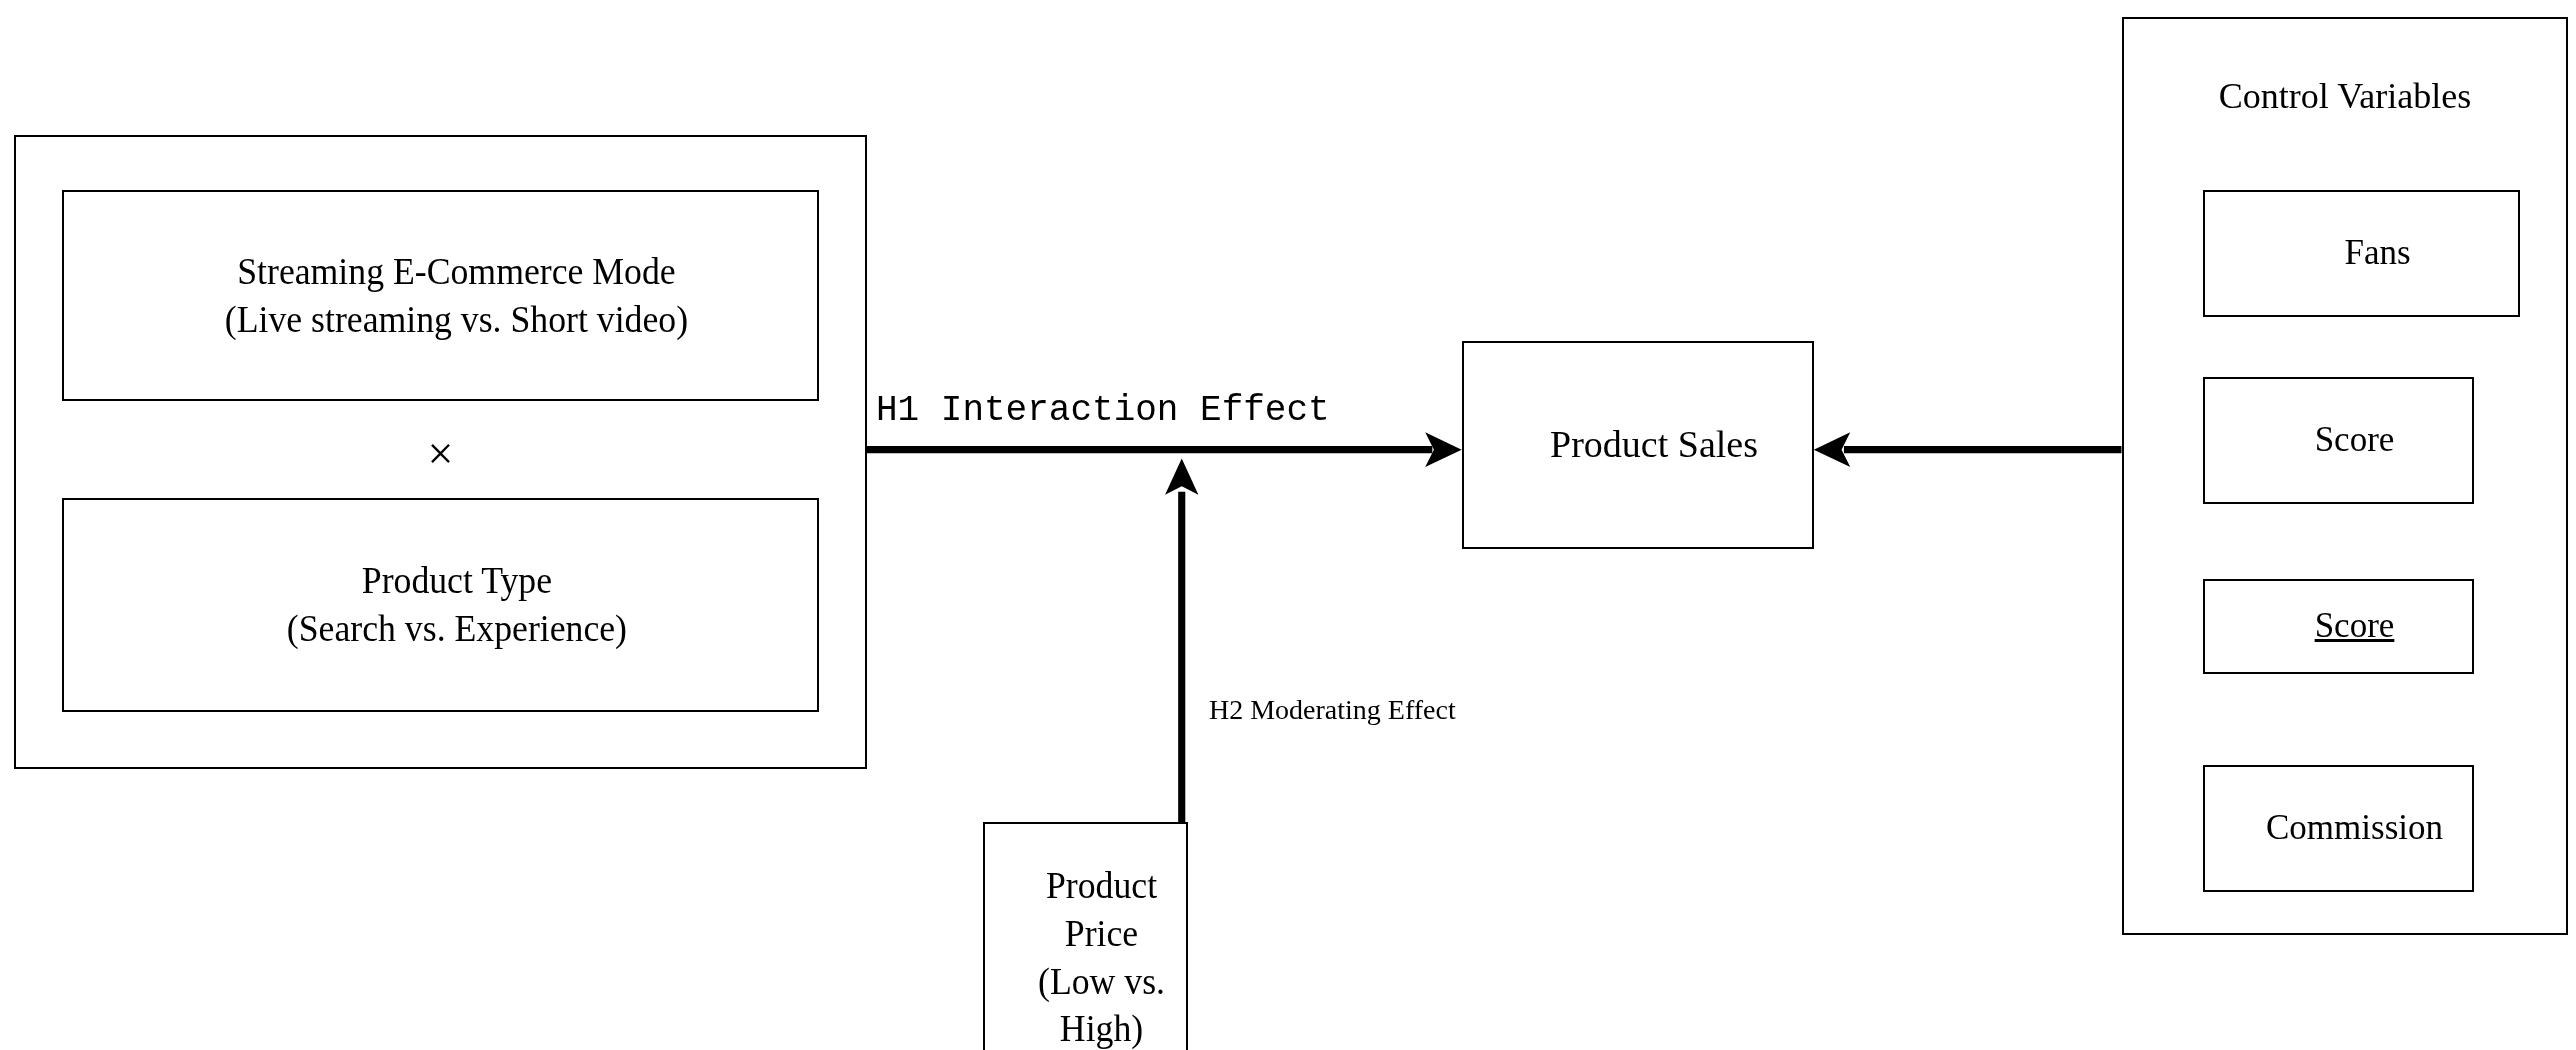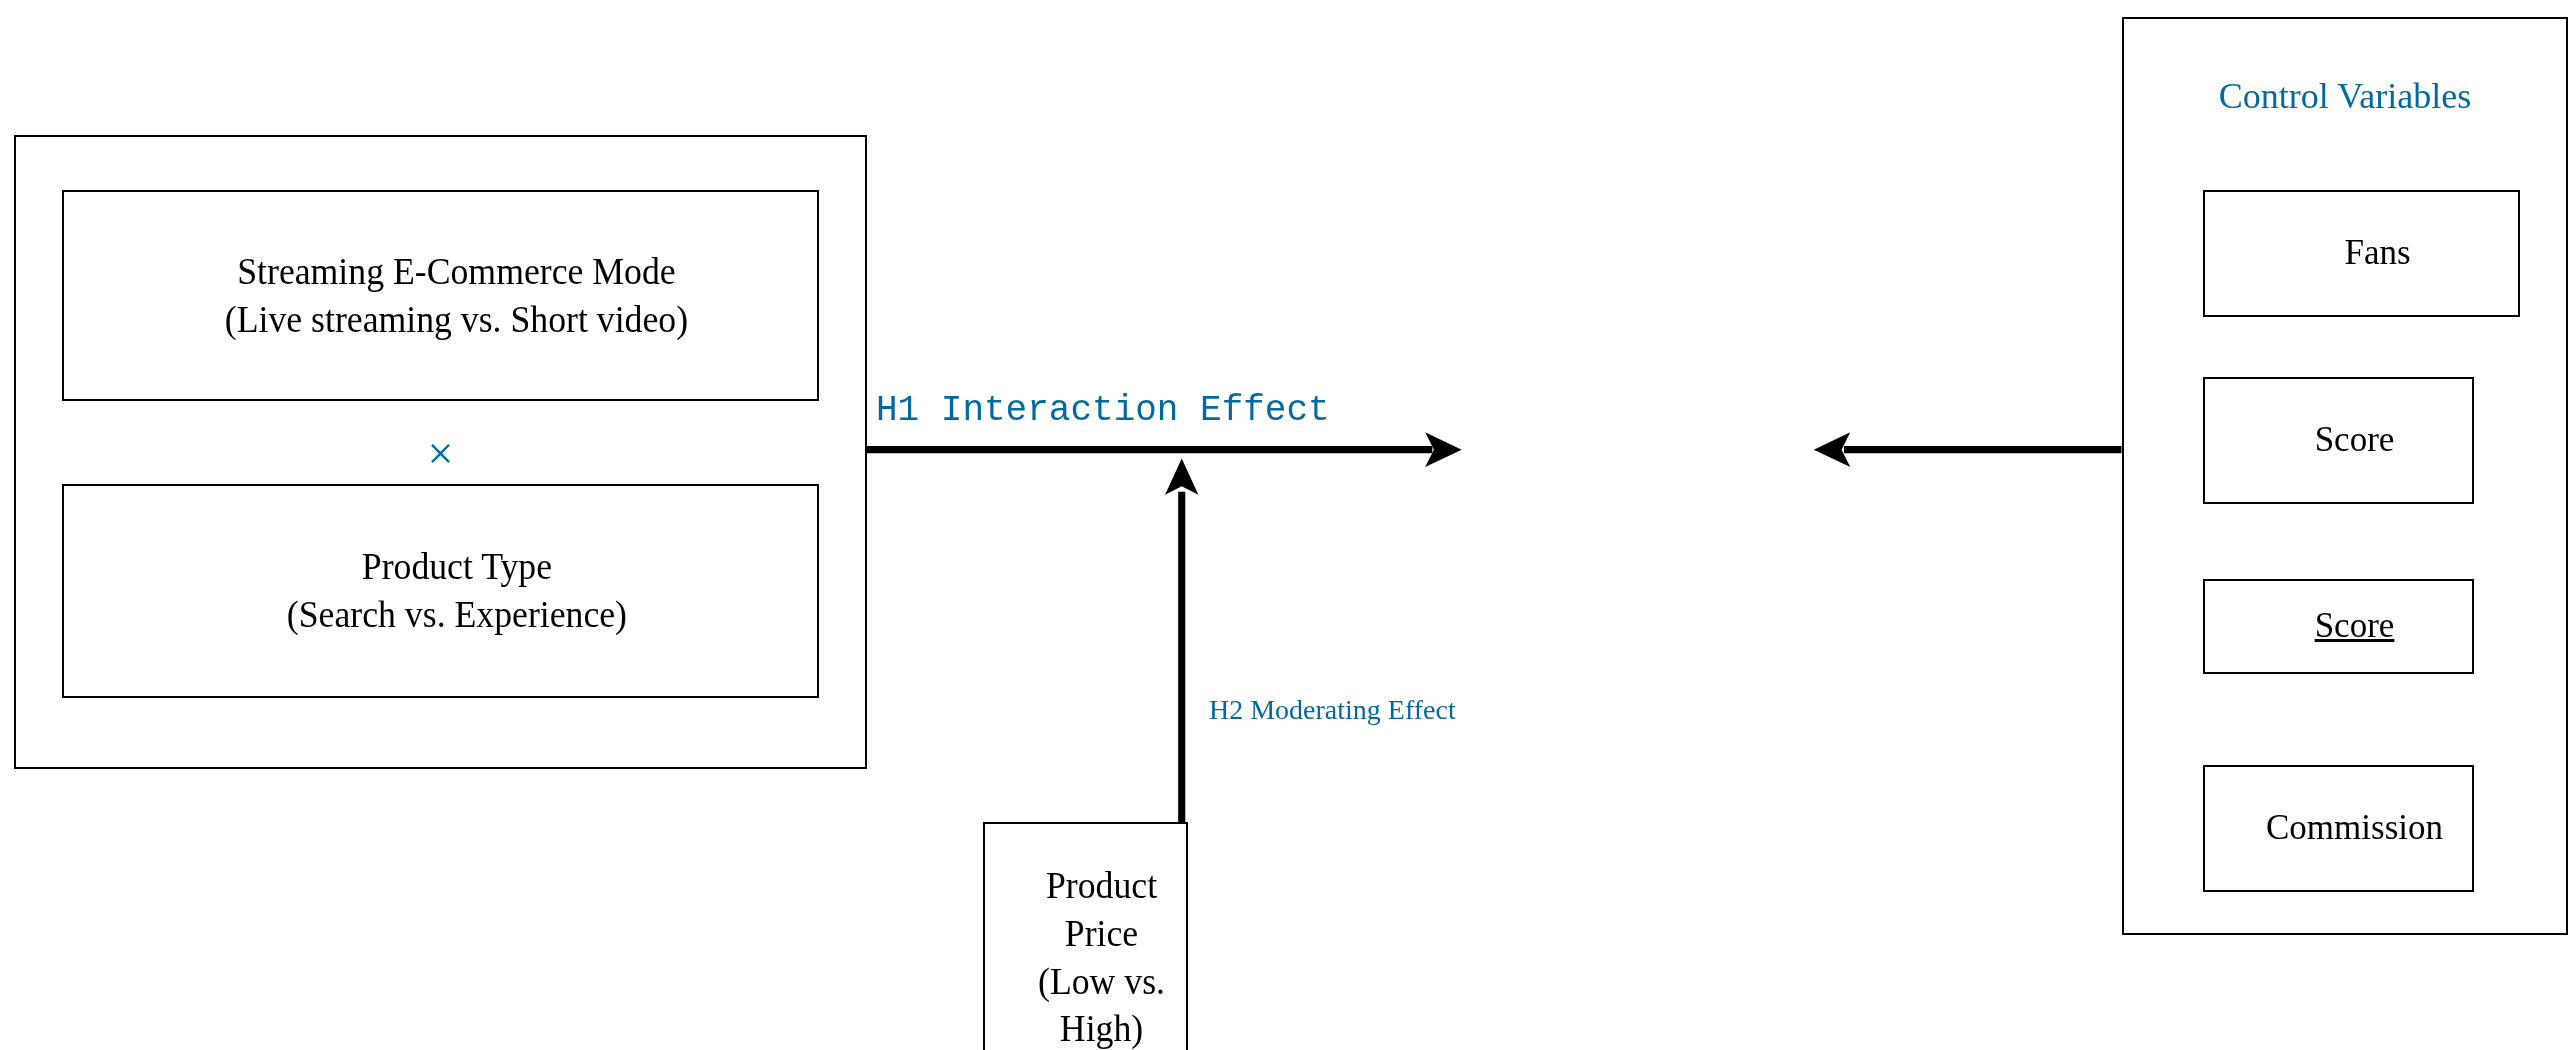--- a/index.html
+++ b/index.html
@@ -38,35 +38,35 @@
   }
   
   .cond {
     transform: scaleX(0.94);
     transform-origin: center center;
   }
   .free-text {
     position: absolute;
     white-space: nowrap;
     font-family: "Liberation Serif", "DejaVu Serif", serif;
-    color: #0369a1;
+    color: #000000;
   }
   svg.overlay {
     position: absolute;
     left: 0;
     top: 0;
     width: 2576px;
     height: 1050px;
     pointer-events: none;
   }
 
   
   #group-independent      { left: 13.5px;   top: 135px;  width: 853px; height: 634px; }
   #box-streaming-mode     { left: 62px;   top: 190px;  width: 757px;  height: 211px; }
-  #box-product-type       { left: 62px;   top: 484px;  width: 757px;  height: 214px; }
+  #box-product-type       { left: 62px;   top: 498px;  width: 757px;  height: 214px; }
   #multiply-symbol        { left: 62px;   top: 401px;  width: 757px;  height: 105px;
                             display:flex; align-items:center; justify-content:center;
                             font-size: 46px; }
   #box-product-sales      { left: 1462px; top: 341px;  width: 352px;  height: 208px; }
   #box-product-price      { left: 983px; top: 822px; width: 205px;  height: 271px; }
   #panel-control-vars     { left: 2122px; top: 17.4px;   width: 446px;  height: 918px; }
   #box-fans               { left: 2203px; top: 190px;  width: 317px;  height: 127px; }
   #box-videos             { left: 2203px; top: 377px;  width: 271px;  height: 127px; }
   #box-score              { left: 2203px; top: 579px;  width: 271px;  height: 95px; text-decoration: underline; }
   #box-commission         { left: 2203px; top: 765px;  width: 271px;  height: 127px; }
@@ -114,20 +114,23 @@
     <span>×</span>
   </div>
 
   <div class="box" id="box-product-type">
     <span class="label-text cond fs-box-main">Product Type
 (Search vs. Experience)</span>
   </div>
 
   <div class="free-text" id="label-h1">H1 Interaction Effect</div>
 
+  <div class="box" id="box-product-sales">
+    <span class="label-text fs-box-main">Product Sales</span>
+  </div>
 
   <div class="free-text" id="label-h2">H2 Moderating Effect</div>
 
   <div class="box" id="box-product-price">
     <span class="label-text cond fs-box-main">Product Price
 (Low vs. High)</span>
   </div>
 
   <div class="box group-box" id="panel-control-vars"></div>
 

